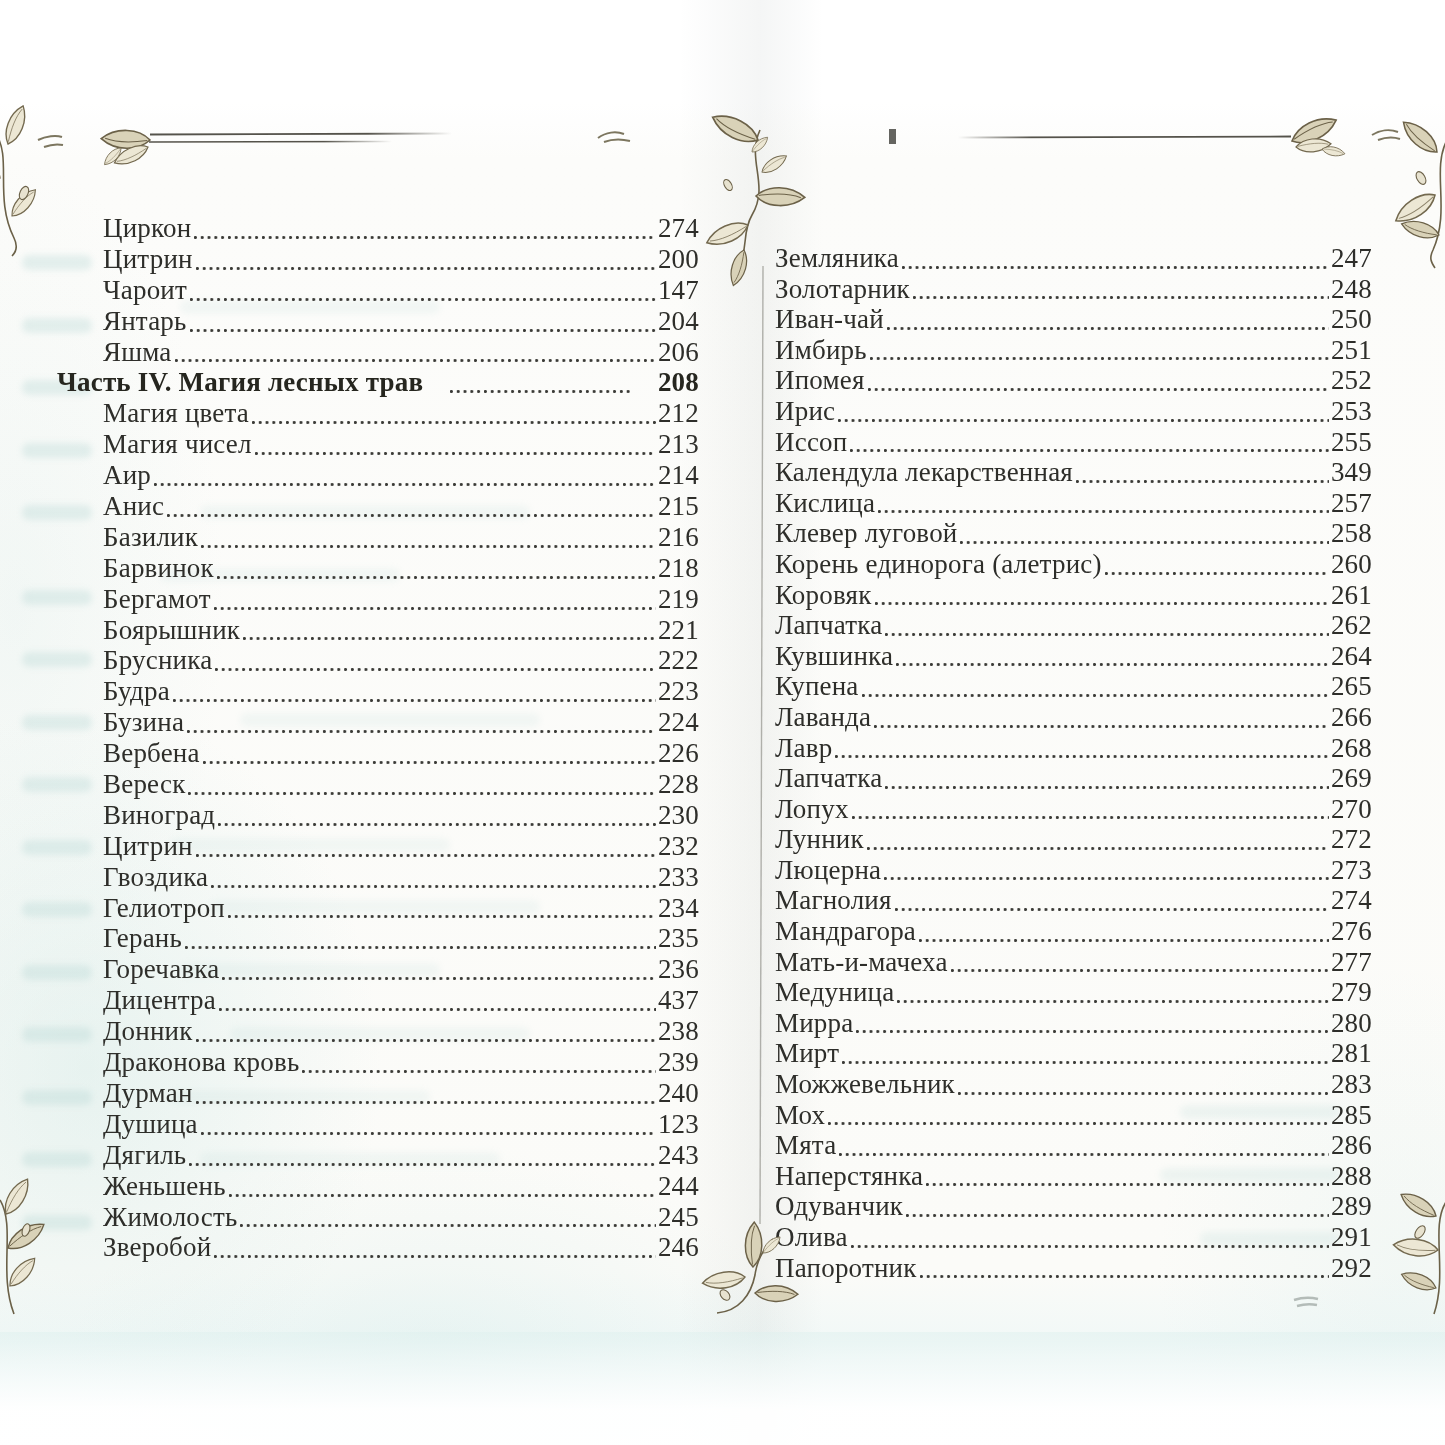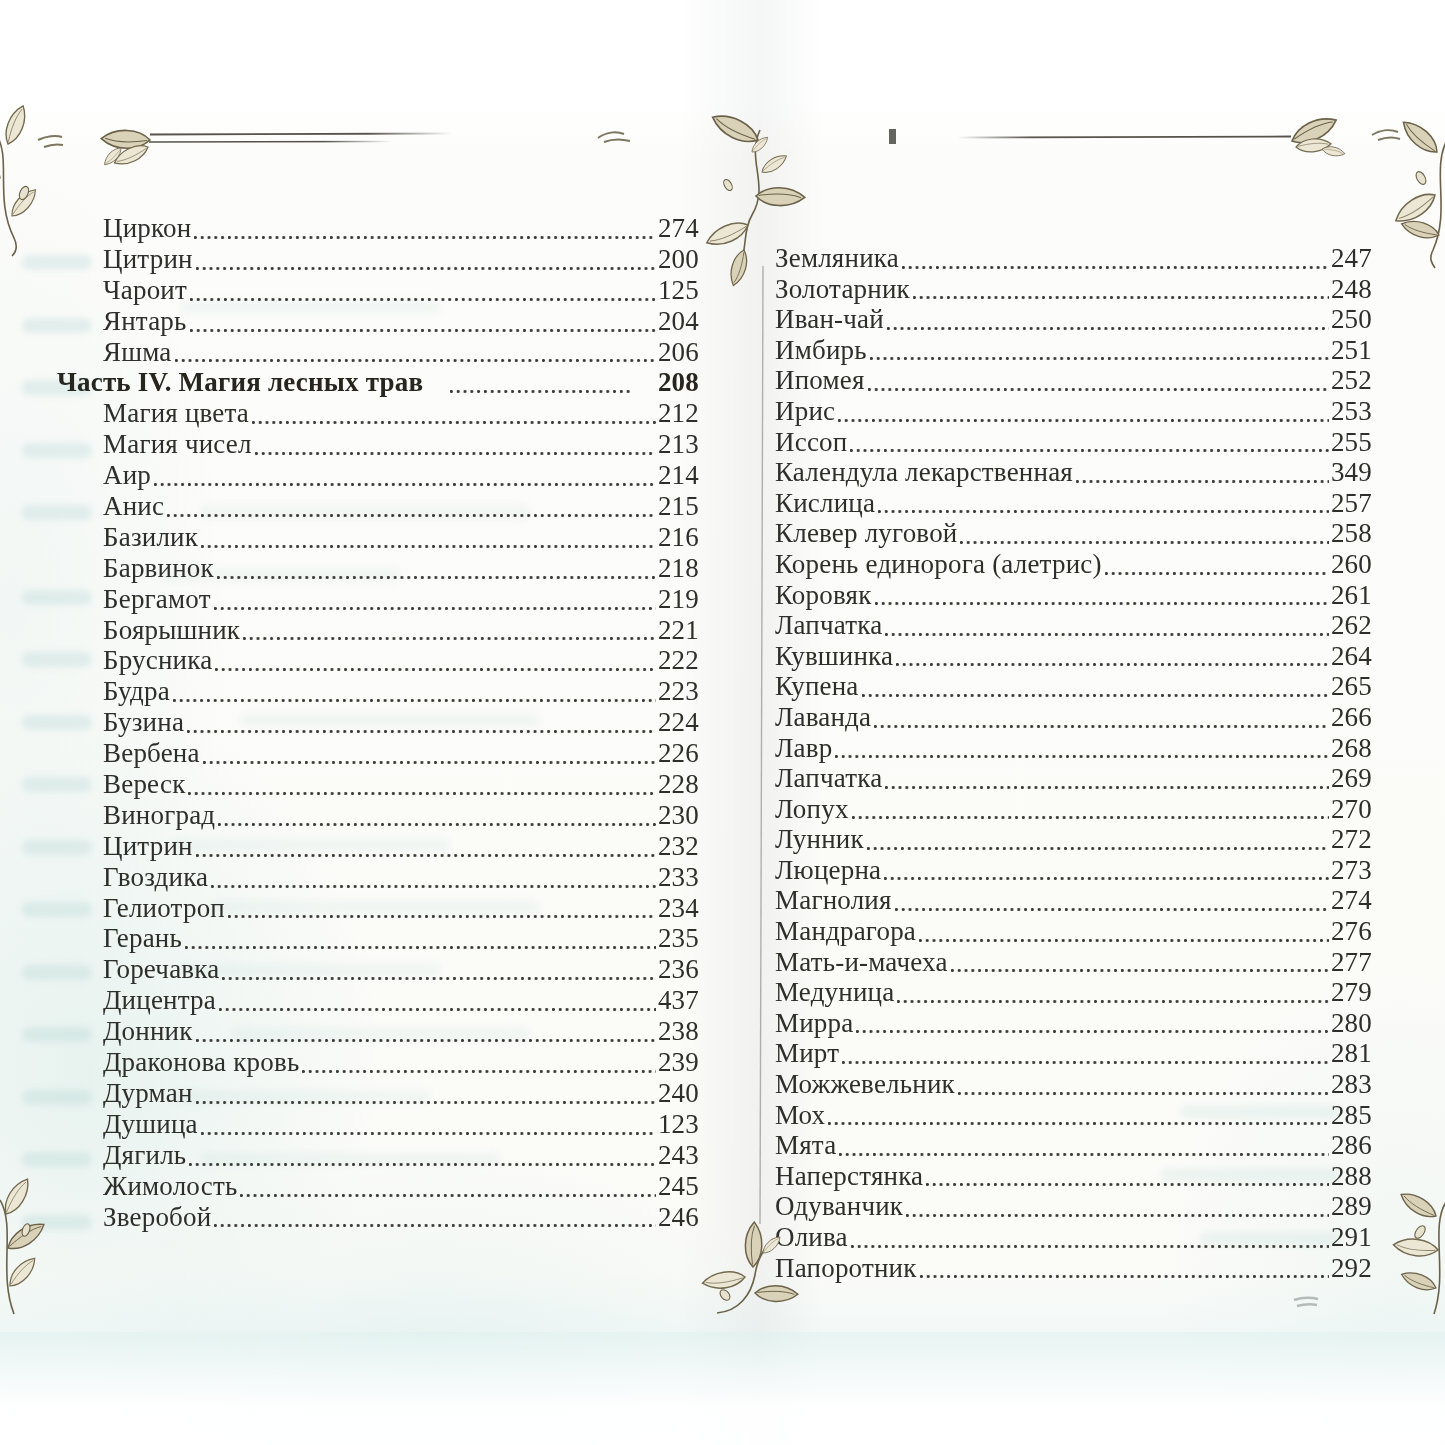--- a/index.html
+++ b/index.html
@@ -95,21 +95,21 @@
         <span class="num">274</span>
       </div>
       <div class="row">
         <span class="title">Цитрин</span>
         <span class="leader"></span>
         <span class="num">200</span>
       </div>
       <div class="row">
         <span class="title">Чароит</span>
         <span class="leader"></span>
-        <span class="num">125</span>
+        <span class="num">147</span>
       </div>
       <div class="row">
         <span class="title">Янтарь</span>
         <span class="leader"></span>
         <span class="num">204</span>
       </div>
       <div class="row">
         <span class="title">Яшма</span>
         <span class="leader"></span>
         <span class="num">206</span>
@@ -236,20 +236,25 @@
       </div>
       <div class="row">
         <span class="title">Душица</span>
         <span class="leader"></span>
         <span class="num">123</span>
       </div>
       <div class="row">
         <span class="title">Дягиль</span>
         <span class="leader"></span>
         <span class="num">243</span>
+      </div>
+      <div class="row">
+        <span class="title">Женьшень</span>
+        <span class="leader"></span>
+        <span class="num">244</span>
       </div>
       <div class="row">
         <span class="title">Жимолость</span>
         <span class="leader"></span>
         <span class="num">245</span>
       </div>
       <div class="row">
         <span class="title">Зверобой</span>
         <span class="leader"></span>
         <span class="num">246</span>

